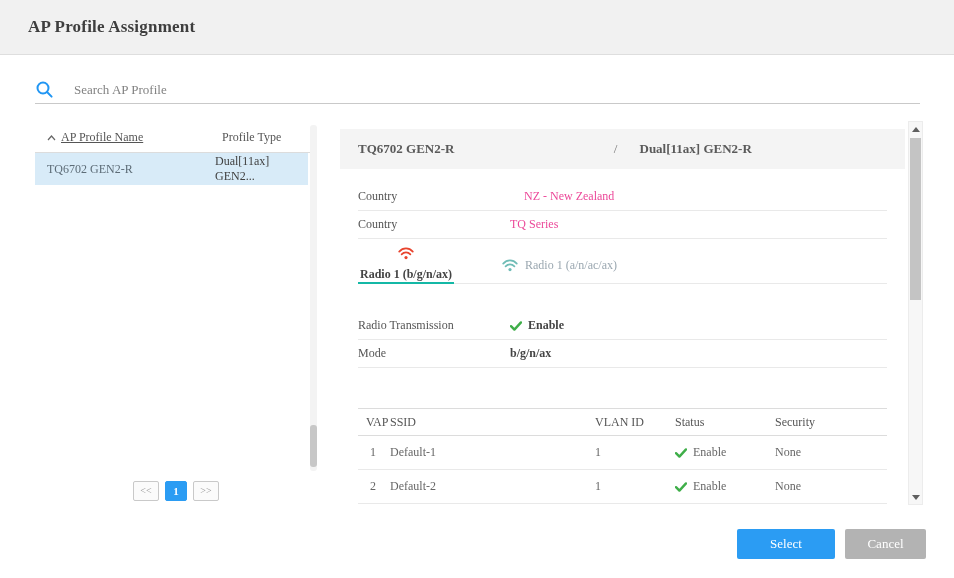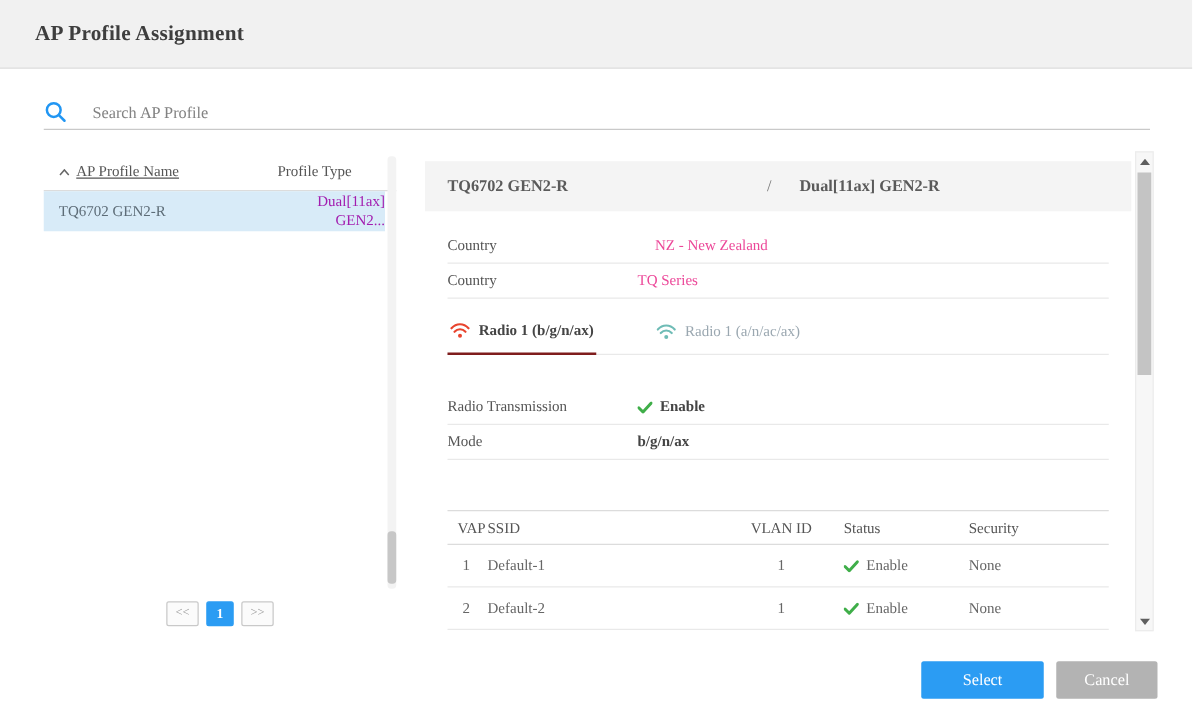--- a/index.html
+++ b/index.html
@@ -35,21 +35,21 @@
     display:flex; align-items:center; height:30px; padding-left:12px;
     border-bottom:1px solid #dcdcdc; font-size:12px; color:#555;
   }
   .lh-name { width:175px; display:flex; align-items:center; gap:5px; }
   .lh-name .label { text-decoration:underline; cursor:pointer; }
   .list-row {
     display:flex; align-items:center; height:32px; padding-left:12px;
     margin-right:9px; background:#d8ebf8; font-size:12px; cursor:pointer;
   }
   .lr-name { width:175px; color:#5d6c77; }
-  .lr-type { color:#a21caf;text-align:right; }
+  .lr-type { color:#404040; }
   .left-scrollbar {
     position:absolute; right:0; top:2px; width:7px; height:346px;
     background:#f3f3f3; border-radius:3px;
   }
   .left-scrollbar .thumb {
     position:absolute; left:0; width:7px; top:300px; height:42px;
     background:#c7c7c7; border-radius:3px;
   }
   .pagination {
     position:absolute; left:0; right:0; top:358px;
@@ -83,41 +83,41 @@
   .field-row.first { margin-top:14px;gap:14px; }
   .fr-label { width:152px; color:#555; }
   .fr-value { color:#ec4899; }
   .fr-value.strong { color:#444; font-weight:bold; display:flex; align-items:center; gap:6px; }
 
   .tabs {
     display:flex; align-items:stretch; height:37px; margin:8px 18px 0;
     border-bottom:1px solid #e9e9e9;
   }
   .tab { display:flex; align-items:center; gap:7px; padding:0 2px; cursor:pointer; }
-  .tab.active   { color:#444; font-weight:bold; border-bottom:2px solid #7f1d1d; margin-bottom:-1px; }
+  .tab.active   { color:#444; font-weight:bold; border-bottom:2px solid #14b8a6; margin-bottom:-1px;flex-direction:column; }
   .tab.inactive { color:#9aa7b0; margin-left:46px; }
   .tab.active .wifi   { color:#e8442e; }
   .tab.inactive .wifi { color:#6fbcb6; }
   .wifi { display:flex; }
 
   .radio-row-first { margin-top:28px; }
 
   .vap-table { margin:40px 18px 0; }
   .vt-head {
     display:flex; align-items:center; height:28px; color:#555;
     border-top:1px solid #dcdcdc; border-bottom:1px solid #dcdcdc;
   }
   .vt-row {
     display:flex; align-items:center; height:34px; color:#666;
     border-bottom:1px solid #e9e9e9;
   }
   .c-vap      { width:32px;  padding-left:8px; }
   .c-vap.num  { padding-left:12px; }
   .c-ssid     { width:205px; }
-  .c-vlan     { width:60px;  text-align:center; }
+  .c-vlan     { width:60px;  text-align:left; }
   .c-status   { width:120px; padding-left:20px; display:flex; align-items:center; gap:6px; }
   .c-security { flex:1; padding-left:0; }
 
   
   .scrollbar-v {
     position:absolute; left:908px; top:121px; width:15px; height:384px;
     background:#f7f7f7; border:1px solid #ececec;
   }
   .sb-arrow { position:absolute; left:0; width:100%; height:14px; display:flex; align-items:center; justify-content:center; cursor:pointer; }
   .sb-up   { top:0; }

